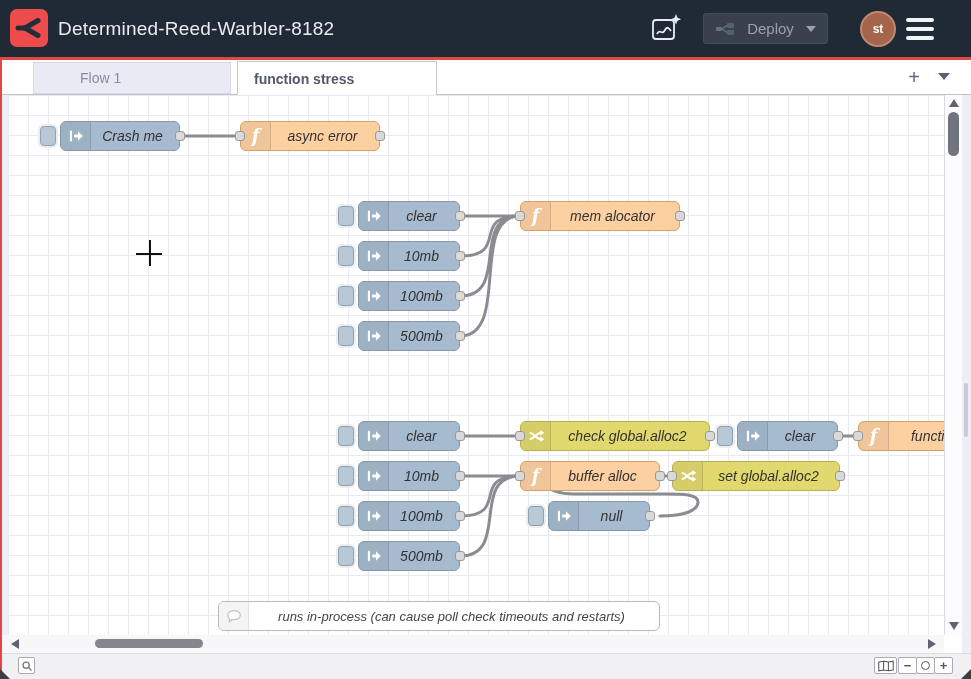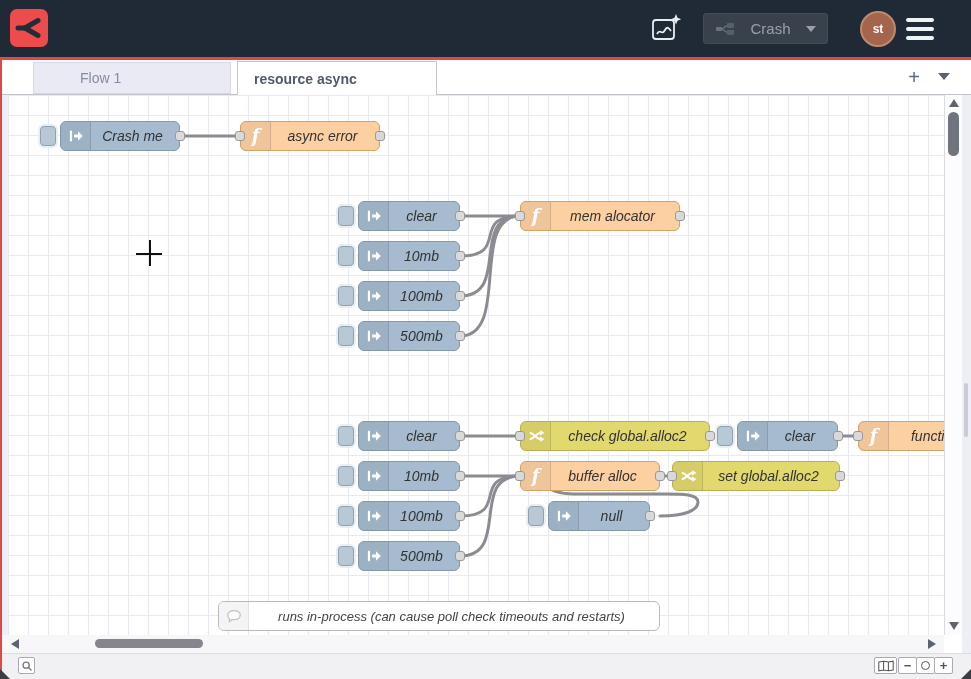--- a/index.html
+++ b/index.html
@@ -90,54 +90,55 @@
   <div class="header">
     <div class="logo">
       <svg width="30" height="30" viewBox="0 0 30 30">
         <g stroke="#222d3a" stroke-width="5" stroke-linecap="round" fill="none">
           <path d="M4 15 h7"></path>
             <path d="M11 15 L24 7.5"></path>
             <path d="M11 15 L24 22.5"></path>
         </g>
       </svg>
     </div>
+    <div class="title">Determined-Reed-Warbler-8182</div>
     <div class="assist">
       <svg width="34" height="34" viewBox="0 0 34 34">
         <rect x="4" y="8" width="21" height="19" rx="3" fill="none" stroke="#e9edf2" stroke-width="1.8"></rect>
         <path d="M8 22 c3-6 5 2 8-4 2-4 4-2 6 1" fill="none" stroke="#e9edf2" stroke-width="1.8"></path>
         <path fill="#e9edf2" d="M27 2 l1.5 3.7 L32.2 7.2 l-3.7 1.5 L27 12.4 l-1.5-3.7 L21.8 7.2 l3.7-1.5 z"></path>
       </svg>
     </div>
     <div class="deploy">
       <span class="dicon">
         <svg width="20" height="14" viewBox="0 0 20 14">
           <rect x="1" y="5" width="6" height="4" rx="1" fill="#6b747d"></rect>
           <rect x="12" y="1" width="7" height="5" rx="1" fill="#566068"></rect>
           <rect x="12" y="8" width="7" height="5" rx="1" fill="#566068"></rect>
           <path d="M7 7 L12 3.5 M7 7 L12 10.5" stroke="#6b747d" stroke-width="1.3" fill="none"></path>
         </svg>
       </span>
-      <span class="dlabel">Crash</span>
+      <span class="dlabel">Deploy</span>
       <span class="dcaret"></span>
     </div>
     <div class="avatar">st</div>
     <div class="menu">
         <i></i>
         <i></i>
         <i></i>
       </div>
   </div>
   <div class="redline"></div>
 
   <div class="tabbar">
     <div class="tab inactive">
       <span>Flow 1</span>
     </div>
     <div class="tab active">
-      <span>resource async</span>
+      <span>function stress</span>
     </div>
     <div class="tab-add">+</div>
     <div class="tab-list"></div>
   </div>
 
   <div class="left-red"></div>
   <div class="left-gutter"></div>
 
   <div class="canvas" id="canvas">
       <svg width="936" height="540" class="wires">

